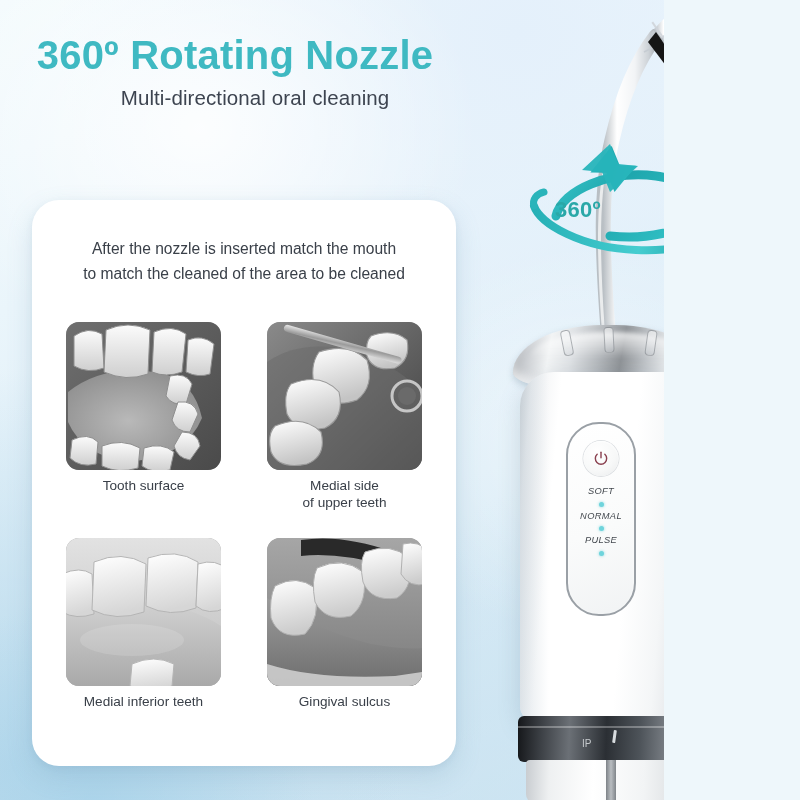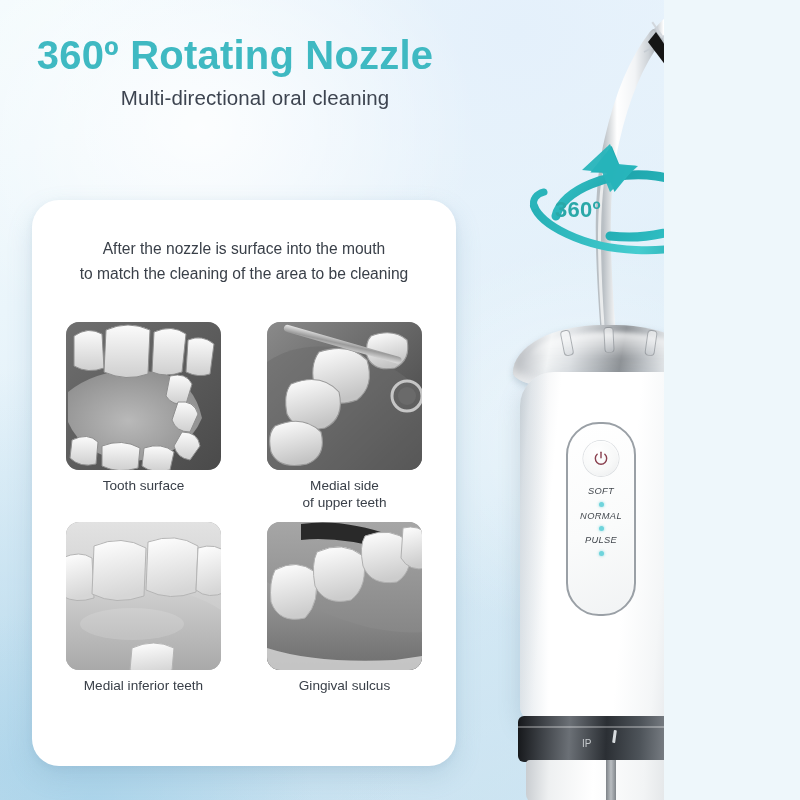--- a/index.html
+++ b/index.html
@@ -51,21 +51,21 @@
   }
   .card-text{
     padding:36px 26px 0;text-align:center;
     font-size:15.6px;line-height:1.62;color:#3a4049;
   }
   .card-text div{white-space:nowrap;}
 
   
   .grid{
     position:absolute;left:22px;top:122px;width:380px;
-    display:grid;grid-template-columns:1fr 1fr;gap:10px 22px;
+    display:grid;grid-template-columns:1fr 1fr;gap:26px 22px;
   }
   .cell{display:flex;flex-direction:column;align-items:center;}
   .thumb{
     width:155px;height:148px;border-radius:13px;overflow:hidden;position:relative;
     background:#9b9b9b;
   }
   .cap{
     margin-top:7px;font-size:13.6px;color:#3a4049;text-align:center;line-height:1.28;
   }
   .cap span{display:block;}
@@ -184,22 +184,22 @@
   <div class="bg-wave"></div>
 
   <div class="header">
     <h1 class="title">360º Rotating Nozzle</h1>
     <p class="subtitle">Multi-directional oral cleaning</p>
   </div>
 
   <div class="card">
 
     <div class="card-text">
-      <div>After the nozzle is surface into the mouth</div>
-      <div>to match the cleaning of the area to be cleaning</div>
+      <div>After the nozzle is inserted match the mouth</div>
+      <div>to match the cleaned of the area to be cleaned</div>
     </div>
 
     <div class="grid">
 
       <div class="cell">
         <div class="thumb">
           <svg viewBox="0 0 155 148" width="155" height="148" preserveAspectRatio="none">
             <defs>
               <linearGradient id="g1bg" x1="0" y1="0" x2="1" y2="1">
                 <stop offset="0" stop-color="#6f6f6f"></stop>

